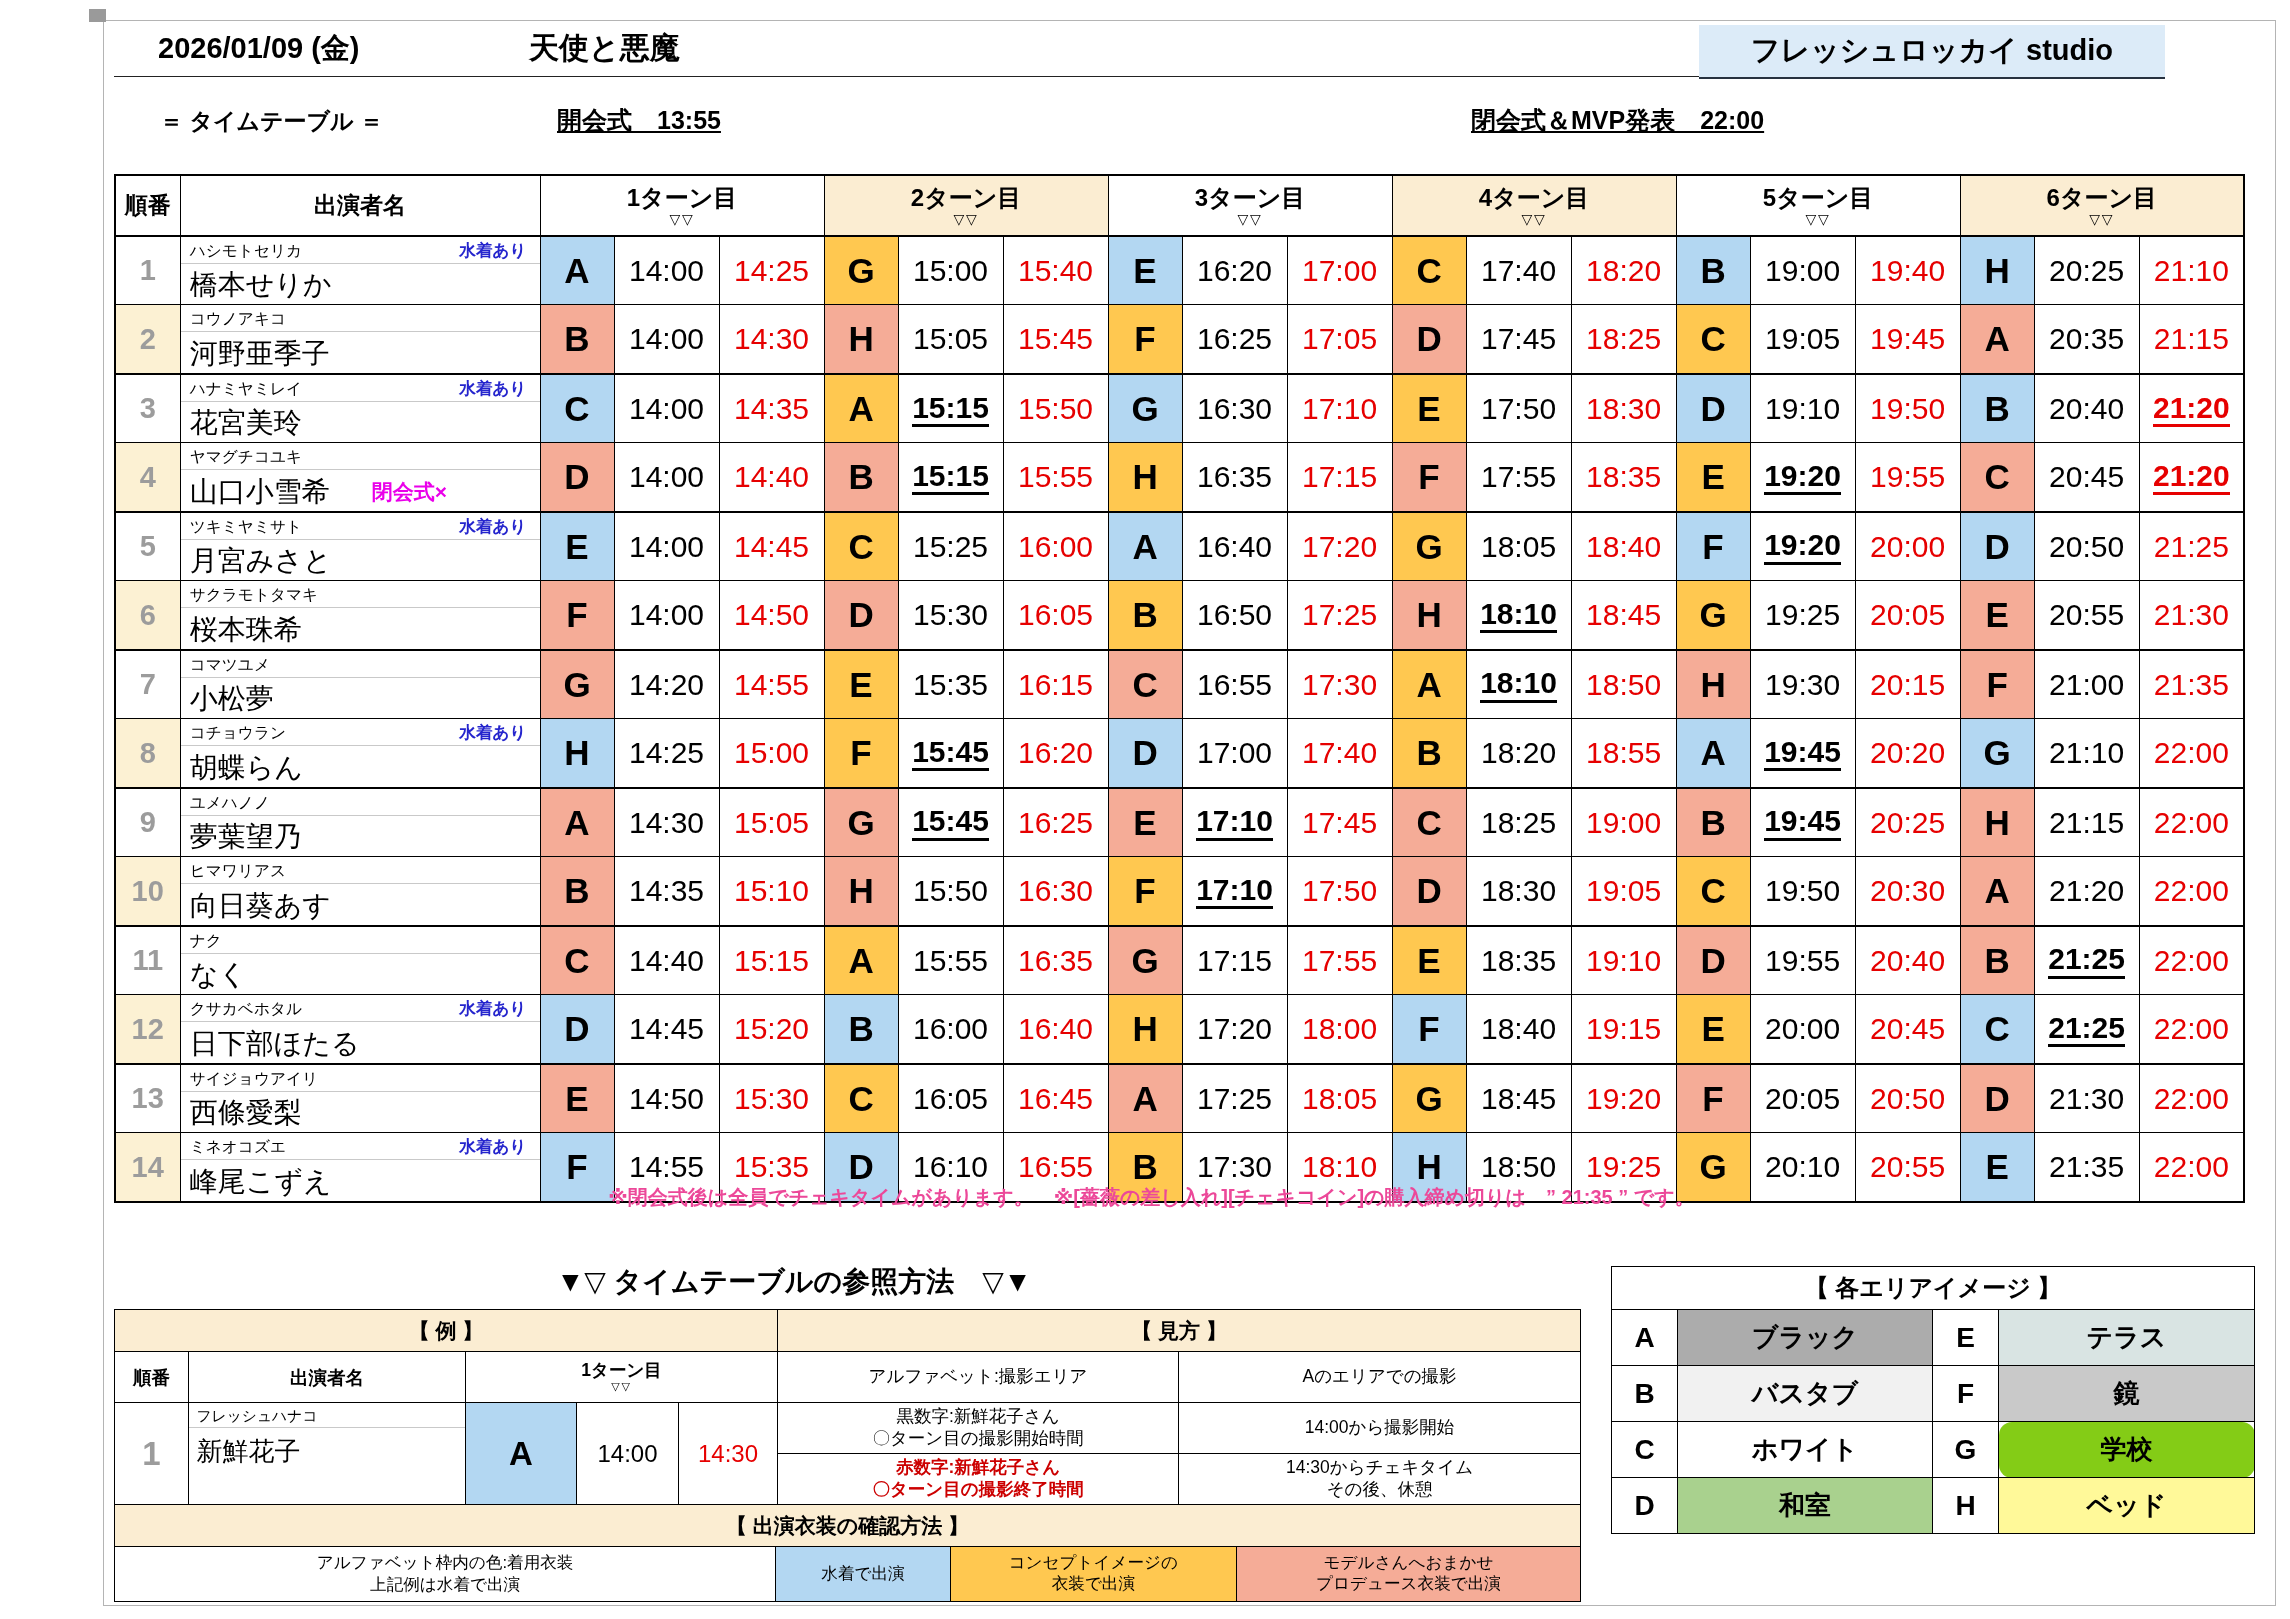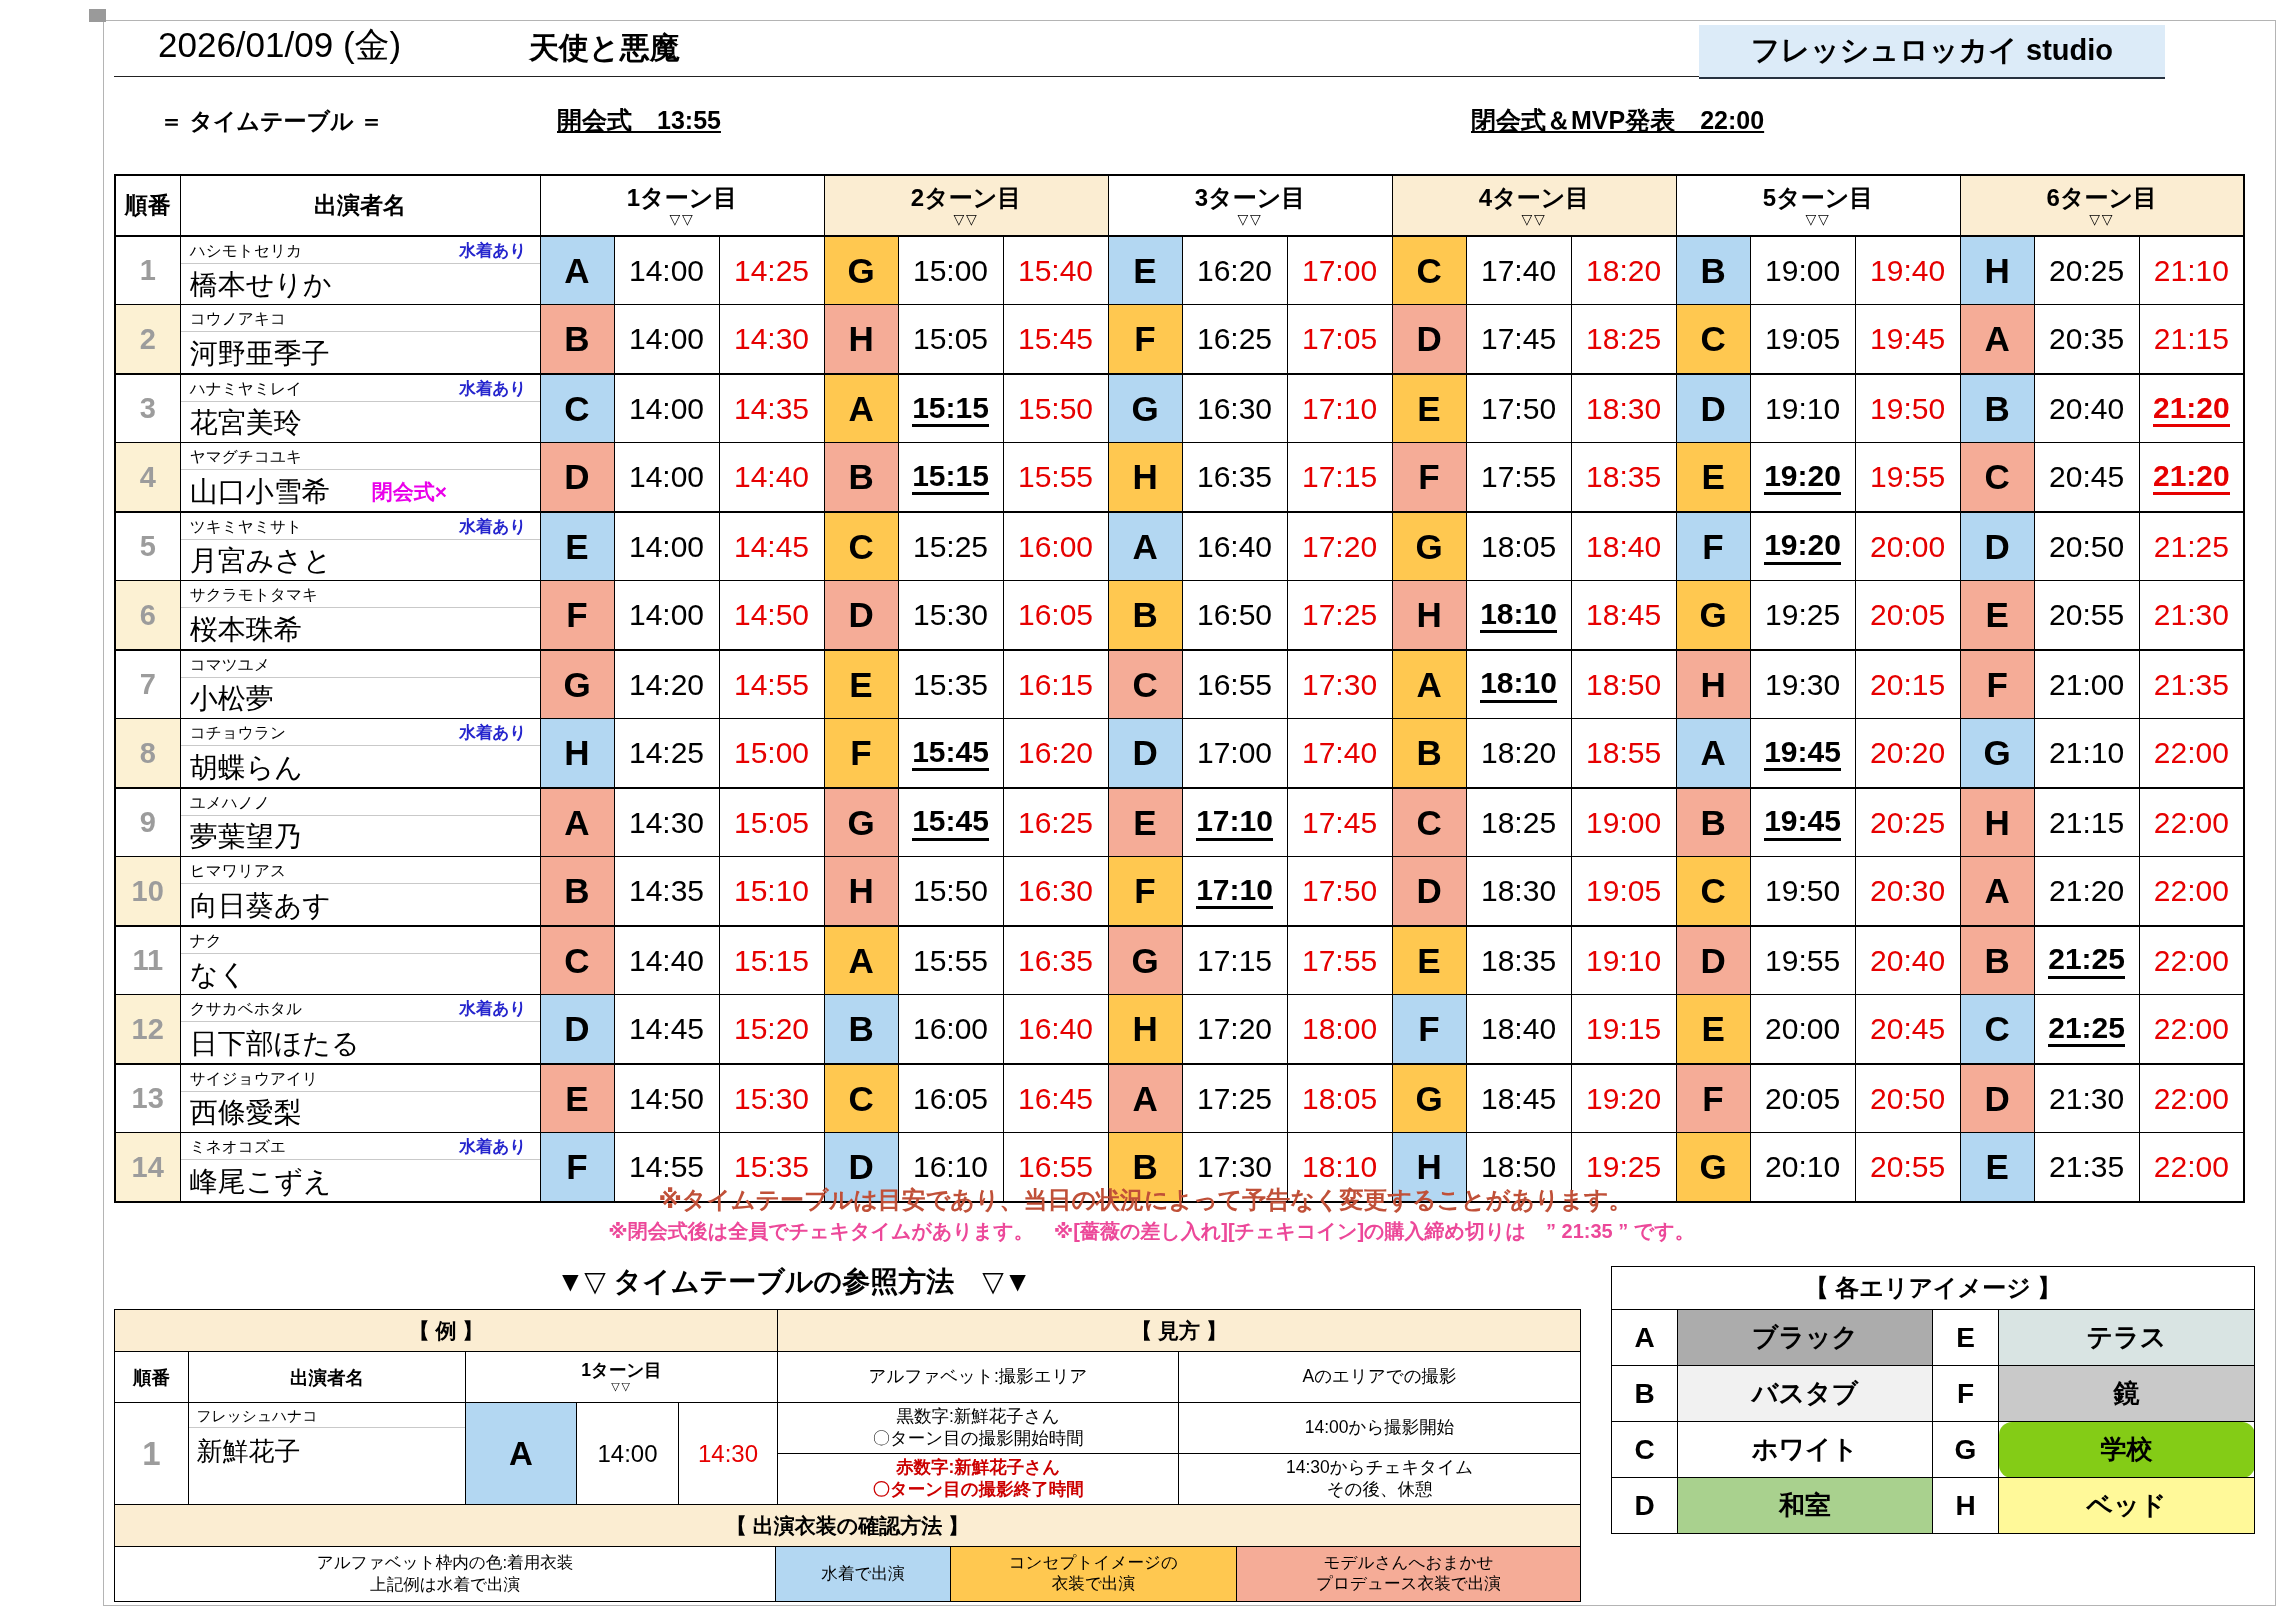--- a/index.html
+++ b/index.html
@@ -2,21 +2,21 @@
 <html style="font-size:14.8px"><head>
 <meta charset="utf-8">
 <style>
   html,body{margin:0;padding:0;background:#fff;}
   body{width:2291px;height:1620px;position:relative;font-family:"Liberation Sans","DejaVu Sans",sans-serif;color:#000;}
   .sheet-frame{position:absolute;left:103px;top:20px;width:2171px;height:1584px;border:1.8px solid #b4b4b4;}
   .corner-nub{position:absolute;left:89px;top:9.2px;width:16.6px;height:13px;background:#9a9a9a;}
 
   
   .top-header{position:absolute;left:114px;top:24px;width:2051px;height:52px;border-bottom:1.8px solid #222;}
-  .hd-date{position:absolute;left:44px;bottom:7.4px;font-size:35px;font-weight:normal;}
+  .hd-date{position:absolute;left:44px;bottom:7.4px;font-size:29px;font-weight:bold;}
   .hd-title{position:absolute;left:415px;bottom:7.4px;font-size:30px;font-weight:bold;}
   .hd-studio{position:absolute;right:0;bottom:-2.8px;background:#DCEBF8;border-bottom:2.8px solid #27313f;
              font-size:29px;font-weight:bold;padding:6.5px 52px 5.5px 52px;}
   .sub-header{position:absolute;left:114px;top:100px;width:2051px;height:41px;font-weight:bold;}
   .sh-tt{position:absolute;left:46px;top:5.5px;font-size:23px;}
   .sh-open{position:absolute;left:443px;top:3.7px;font-size:25px;text-decoration:underline;}
   .sh-close{position:absolute;left:1357px;top:3.7px;font-size:25px;text-decoration:underline;}
 
   
   .tt{position:absolute;left:114px;top:174px;border-collapse:collapse;table-layout:fixed;
@@ -570,21 +570,20 @@
         <td class="c-start"><span class="tval">20:10</span></td>
         <td class="c-end"><span class="tval">20:55</span></td>
         <td class="c-letter bg-blue">E</td>
         <td class="c-start"><span class="tval">21:35</span></td>
         <td class="c-end"><span class="tval">22:00</span></td>
       </tr>
     </tbody>
 </table>
 
 <div class="notes">
-  <div class="note1">※タイムテーブルは目安であり、当日の状況によって予告なく変更することがあります。</div>
   <div class="note2">※閉会式後は全員でチェキタイムがあります。　※[薔薇の差し入れ][チェキコイン]の購入締め切りは　” 21:35 ” です。</div>
 </div>
 
 <div class="ref-heading">▼▽ タイムテーブルの参照方法　▽▼</div>
 
 <table class="guide">
   <colgroup>
     <col style="width:74px">
       <col style="width:277px">
       <col style="width:111px">

